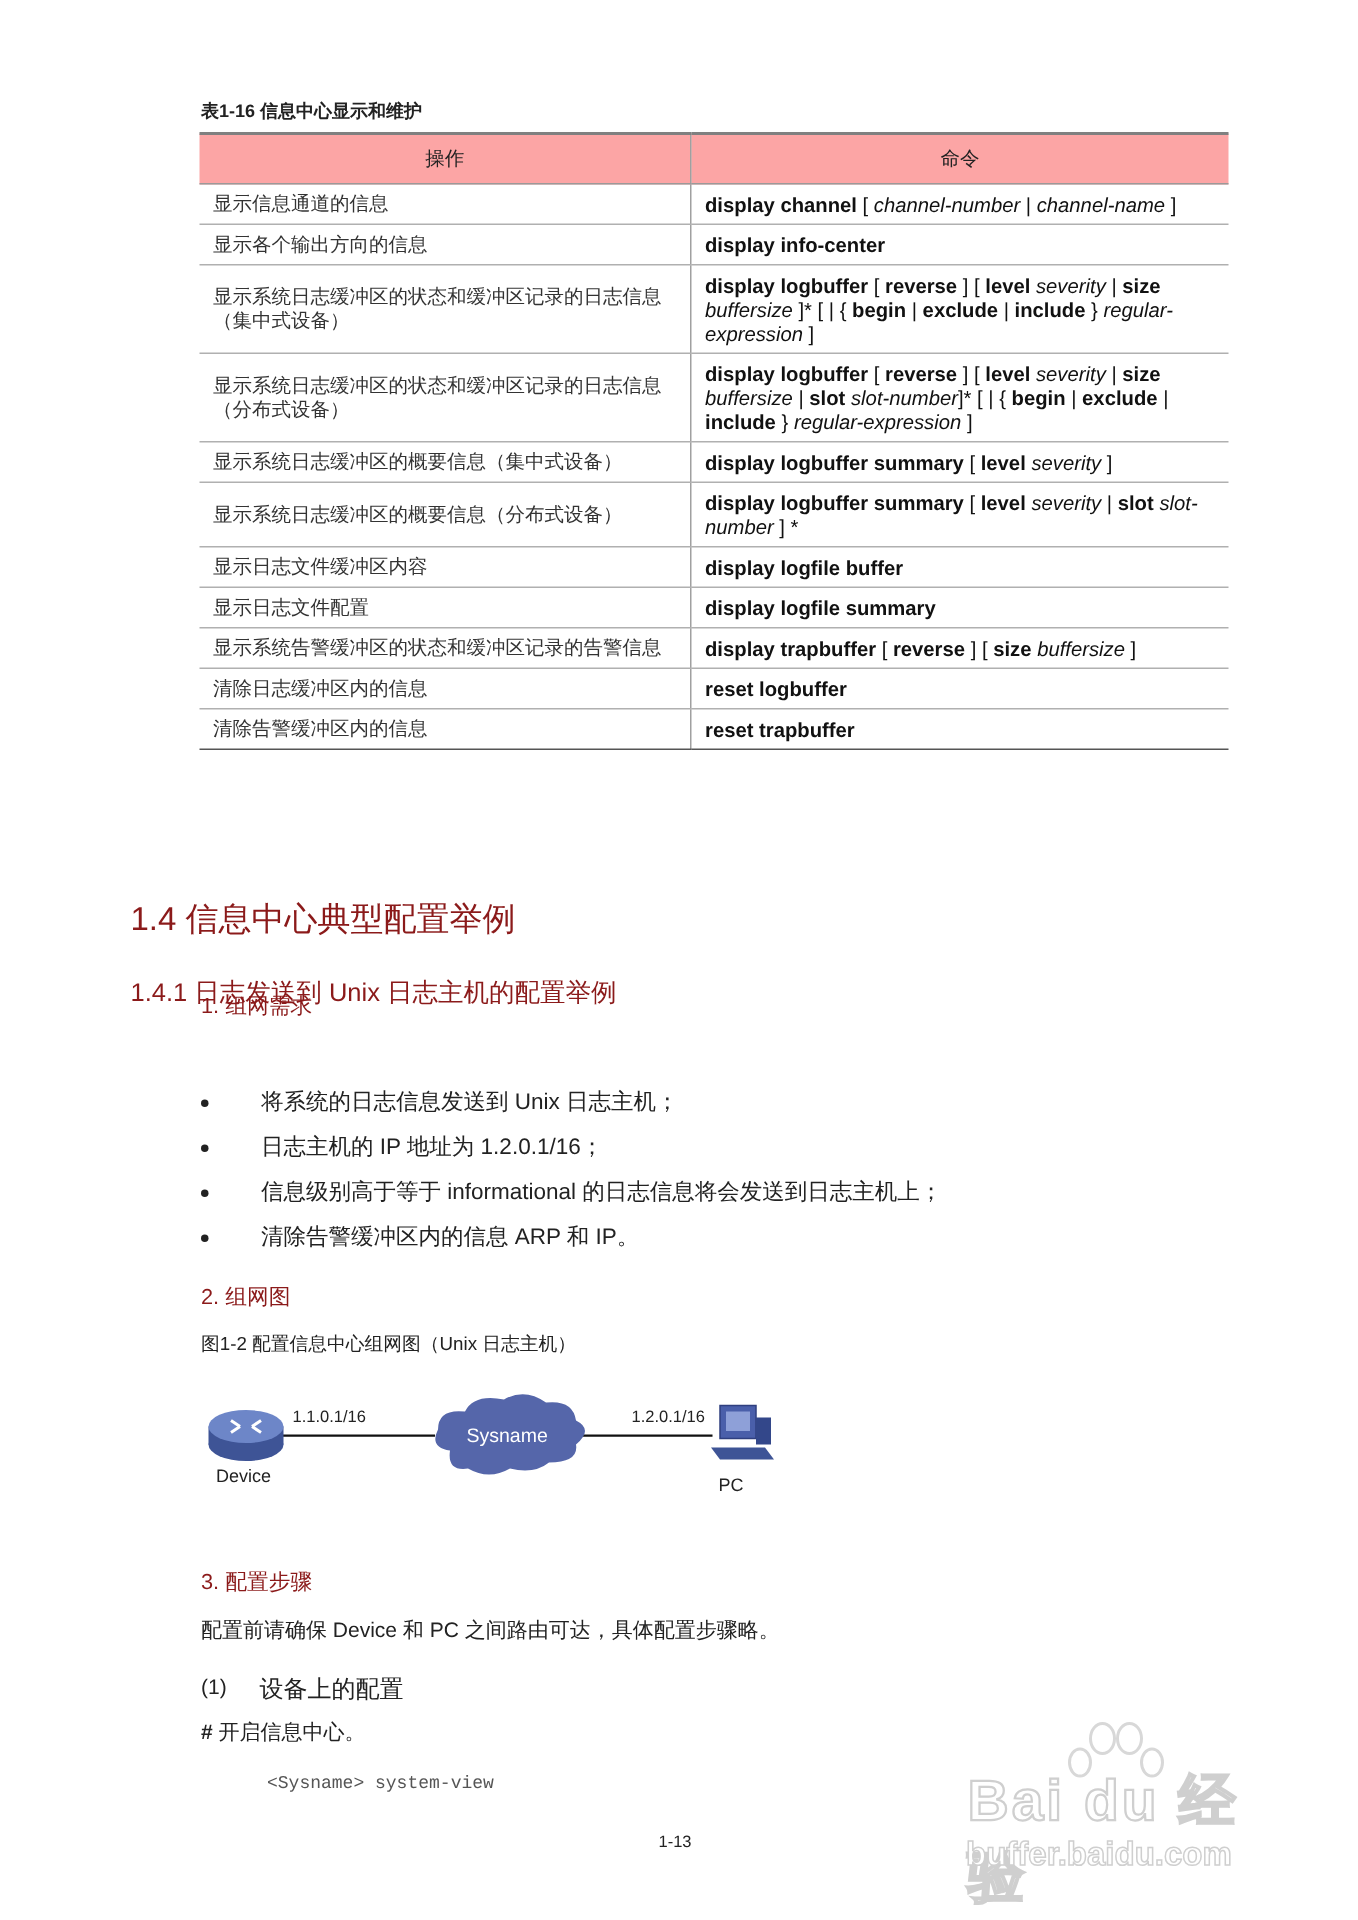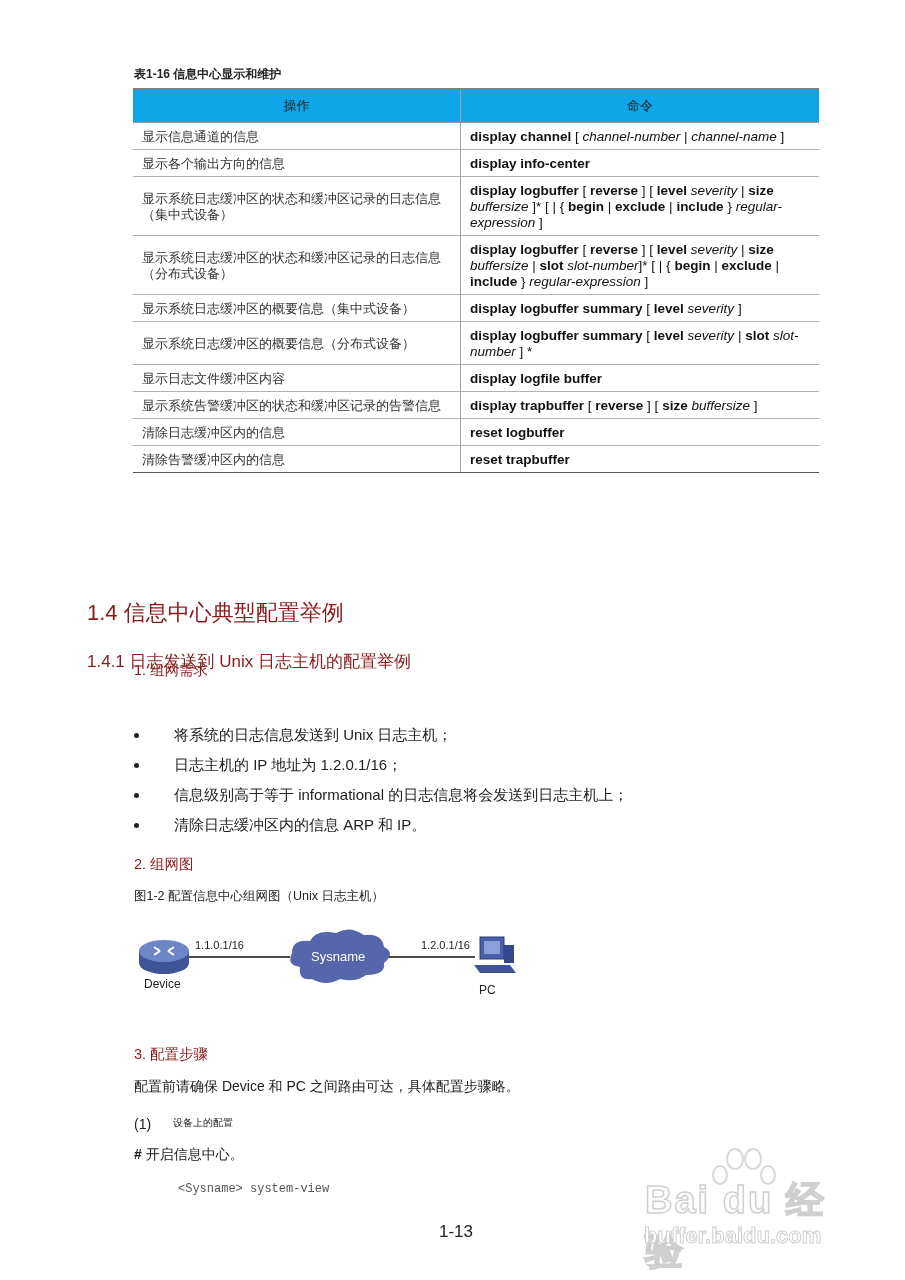--- a/index.html
+++ b/index.html
@@ -1,40 +1,40 @@
 <!DOCTYPE html>
 <html><head>
 <meta charset="utf-8">
 <style>
   html, body { margin: 0; padding: 0; background: #ffffff; }
   body { width: 905px; height: 1280px; position: relative; overflow: hidden;
          font-family: "Liberation Sans", "DejaVu Sans", sans-serif; color: #222; }
   .abs { position: absolute; }
   .caption { left: 134px; top: 66px; font-size: 12px; font-weight: bold; color: #222; }
   table.cmd { position: absolute; left: 133px; top: 88px; width: 686px; border-collapse: collapse; font-size: 13px; }
-  table.cmd th { background: #0ea5e9; font-weight: normal; font-size: 13px; height: 30px; 
+  table.cmd th { background: #fca5a5; font-weight: normal; font-size: 13px; height: 30px; 
                  border-top: 2px solid #808080; border-bottom: 1px solid #9a9a9a; color:#222; }
   table.cmd th.c1 { width: 325px; border-right: 1px solid #a0a0a0; }
   table.cmd td { border-bottom: 1px solid #b0b0b0; vertical-align: middle; padding: 6px 8px 4px 9px; line-height: 16px; }
   table.cmd td.op { width: 308px; border-right: 1px solid #a0a0a0; color: #333; font-family: "DejaVu Serif", serif; font-size: 13px; }
   table.cmd td.cmdc { font-size: 13.5px; color: #111; }
   table.cmd tr:last-child td { border-bottom: 1.5px solid #555; }
   b { font-weight: bold; }
   i { font-style: italic; text-align: center; }
   .h1 { left: 87px; top: 598px; font-size: 22px; color: #8b1a1a; }
   .h2 { left: 87px; top: 650px; font-size: 17px; color: #8b1a1a; }
   .h3 { font-size: 14.5px; color: #8b1a1a; }
   .bullets { left: 134px; top: 724px; list-style: none; margin: 0; padding: 0; font-size: 15px; }
   .bullets li { height: 30px; line-height: 22px; position: relative; padding-left: 40px; color: #222; }
   .bullets li .dot { position: absolute; left: 0; top: 9px; width: 5px; height: 5px; border-radius: 50%; background: #222; }
   .fig-caption { left: 134px; top: 888px; font-size: 12.5px; color: #222; }
   .diagram { left: 130px; top: 925px; width: 400px; height: 80px; }
   .para { font-size: 14px; color: #222; }
   .code { font-family: "Liberation Mono", "DejaVu Sans Mono", monospace; font-size: 12px; color: #555; }
-  .pagenum { left: 439px; top: 1222px; font-size: 17px; color: #222; }
+  .pagenum { left: 439px; top: 1222px; font-size: 11px; color: #222; }
   .watermark { left: 640px; top: 1145px; width: 215px; height: 110px; }
 </style>
 </head>
 <body>
 
 <div class="abs caption">表1-16 信息中心显示和维护</div>
 
 <table class="cmd">
   <thead>
     <tr>
@@ -65,20 +65,24 @@
       </tr>
       <tr>
         <td class="op">显示系统日志缓冲区的概要信息（分布式设备）</td>
         <td class="cmdc"><b>display logbuffer summary</b><span> [ </span><b>level</b><span> </span><i>severity</i><span> | </span><b>slot</b><span> </span><i>slot-number</i><span> ] *</span></td>
       </tr>
       <tr>
         <td class="op">显示日志文件缓冲区内容</td>
         <td class="cmdc"><b>display logfile buffer</b></td>
       </tr>
       <tr>
+        <td class="op">显示日志文件配置</td>
+        <td class="cmdc"><b>display logfile summary</b></td>
+      </tr>
+      <tr>
         <td class="op">显示系统告警缓冲区的状态和缓冲区记录的告警信息</td>
         <td class="cmdc"><b>display trapbuffer</b><span> [ </span><b>reverse</b><span> ] [ </span><b>size</b><span> </span><i>buffersize</i><span> ]</span></td>
       </tr>
       <tr>
         <td class="op">清除日志缓冲区内的信息</td>
         <td class="cmdc"><b>reset logbuffer</b></td>
       </tr>
       <tr>
         <td class="op">清除告警缓冲区内的信息</td>
         <td class="cmdc"><b>reset trapbuffer</b></td>
@@ -87,21 +91,21 @@
 </table>
 
 <div class="abs h1">1.4  信息中心典型配置举例</div>
 <div class="abs h2">1.4.1  日志发送到 Unix 日志主机的配置举例</div>
 <div class="abs h3" style="left:134px; top:661px;">1. 组网需求</div>
 
 <ul class="abs bullets">
   <li><span class="dot"></span><span>将系统的日志信息发送到 Unix 日志主机；</span></li>
   <li><span class="dot"></span><span>日志主机的 IP 地址为 1.2.0.1/16；</span></li>
   <li><span class="dot"></span><span>信息级别高于等于 informational 的日志信息将会发送到日志主机上；</span></li>
-  <li><span class="dot"></span><span>清除日志缓冲区内的信息 ARP 和 IP。</span></li>
+  <li><span class="dot"></span><span>清除告警缓冲区内的信息 ARP 和 IP。</span></li>
 </ul>
 
 <div class="abs h3" style="left:134px; top:855px;">2. 组网图</div>
 <div class="abs fig-caption">图1-2 配置信息中心组网图（Unix 日志主机）</div>
 
 <div class="abs diagram">
   <svg width="400" height="80" viewBox="0 0 400 80" xmlns="http://www.w3.org/2000/svg">
     <line x1="58" y1="32" x2="160" y2="32" stroke="#111" stroke-width="1.5"></line>
     <line x1="255" y1="32" x2="345" y2="32" stroke="#111" stroke-width="1.5"></line>
     <g>
@@ -123,21 +127,21 @@
   <span class="abs" style="left:65px; top:14px; font-size:11px;">1.1.0.1/16</span>
   <span class="abs" style="left:14px; top:52px; font-size:12px;">Device</span>
   <span class="abs" style="left:181px; top:24px; font-size:13px; color:#fff;">Sysname</span>
   <span class="abs" style="left:291px; top:14px; font-size:11px;">1.2.0.1/16</span>
   <span class="abs" style="left:349px; top:58px; font-size:12px;">PC</span>
 </div>
 
 <div class="abs h3" style="left:134px; top:1045px;">3. 配置步骤</div>
 <div class="abs para" style="left:134px; top:1078px;">配置前请确保 Device 和 PC 之间路由可达，具体配置步骤略。</div>
 <div class="abs para" style="left:134px; top:1116px;">(1)</div>
-<div class="abs para" style="left:173px; top:1116px; font-family:'DejaVu Serif', serif; font-size:10px;">设备上的配置</div>
+<div class="abs para" style="left:173px; top:1116px; font-family:'DejaVu Serif', serif; font-size:16px;">设备上的配置</div>
 <div class="abs para" style="left:134px; top:1146px;"><b>#</b><span> 开启信息中心。</span></div>
 <div class="abs code" style="left:134px; top:1182px;margin-left:44px;">&lt;Sysname&gt; system-view</div>
 
 <div class="abs pagenum">1-13</div>
 
 <div class="abs watermark">
   <svg width="215" height="110" viewBox="0 0 215 110">
     <g fill="none" stroke="#d8d8d8" stroke-width="2">
       <ellipse cx="95" cy="14" rx="8" ry="10"></ellipse>
       <ellipse cx="113" cy="14" rx="8" ry="10"></ellipse>

